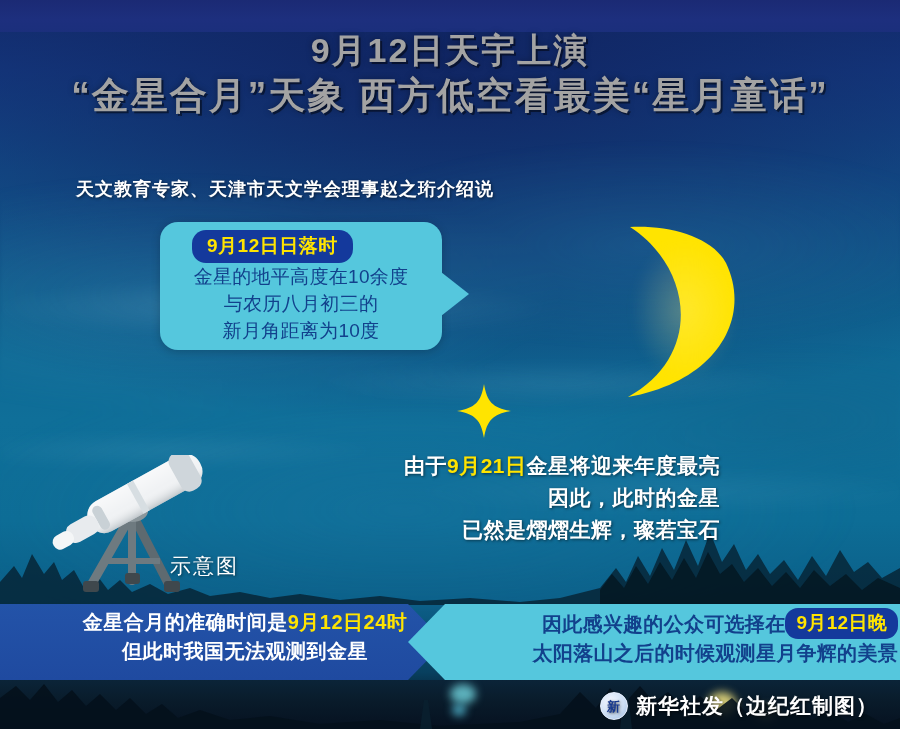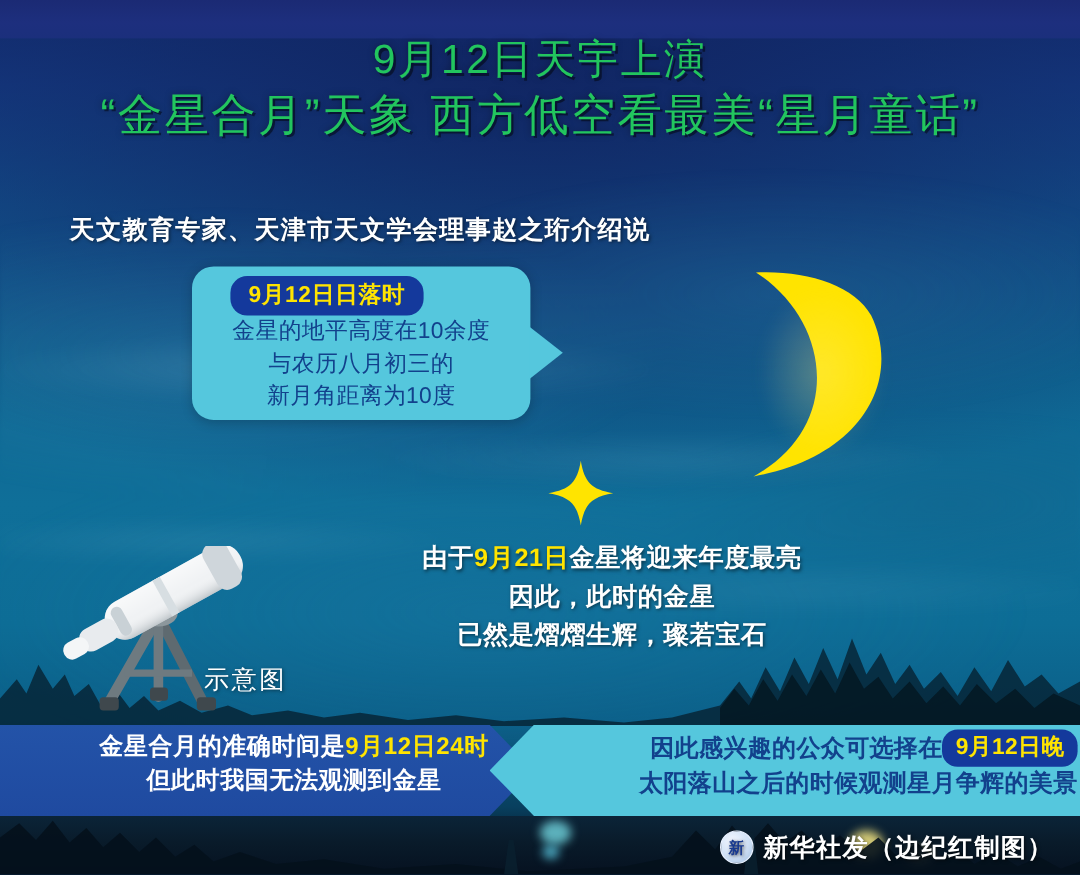--- a/index.html
+++ b/index.html
@@ -45,30 +45,30 @@
   
   .header{
     position:absolute;left:0;top:0;width:900px;height:32px;
     background:linear-gradient(180deg,#1b2a74 0%,#1d2f7e 60%,#1b2f7c 100%);
   }
   .title-wrap{
     position:absolute;left:0;top:30px;width:900px;
     text-align:center;
   }
   .title-line{
-    color:#22c55e;font-weight:normal;letter-spacing:2px;
+    color:#a3a3a3;font-weight:bold;letter-spacing:2px;
     text-shadow:2px 2px 0 rgba(0,0,0,.45), 0 0 6px rgba(0,0,0,.35);
     line-height:1.22;
   }
   .title-line.l1{font-size:34px;}
   .title-line.l2{font-size:37px;margin-top:2px;}
 
   .byline{
-    position:absolute;left:58px;top:177px;
-    color:#ffffff;font-size:21px;letter-spacing:1px;font-weight:bold;
+    position:absolute;left:76px;top:177px;
+    color:#ffffff;font-size:18px;letter-spacing:1px;font-weight:bold;
     text-shadow:1px 1px 3px rgba(0,0,0,.55);
   }
 
   
   .bubble{
     position:absolute;left:160px;top:222px;width:282px;height:128px;
     background:#55c7dd;border-radius:18px;
     box-shadow:0 2px 10px rgba(0,0,0,.20);
   }
   .bubble-tail{
@@ -97,21 +97,21 @@
     background:radial-gradient(50% 50% at 50% 50%, rgba(255,240,140,.30), rgba(255,240,140,0) 70%);
     filter:blur(6px);
   }
 
   
   .star{position:absolute;left:455px;top:382px;width:58px;height:58px;}
 
   
   .mid-text{
     position:absolute;left:300px;top:450px;width:420px;
-    text-align:center;color:#ffffff;font-size:21px;font-weight:bold;
+    text-align:right;color:#ffffff;font-size:21px;font-weight:bold;
     line-height:1.52;letter-spacing:.5px;
     text-shadow:1px 1px 3px rgba(0,0,0,.55);
   }
   .hl{color:#ffe400;}
 
   
   .scope{position:absolute;left:30px;top:455px;width:230px;height:145px;}
   .scope-label{
     position:absolute;left:170px;top:552px;
     color:#ffffff;font-size:21px;font-weight:normal;letter-spacing:2px;

